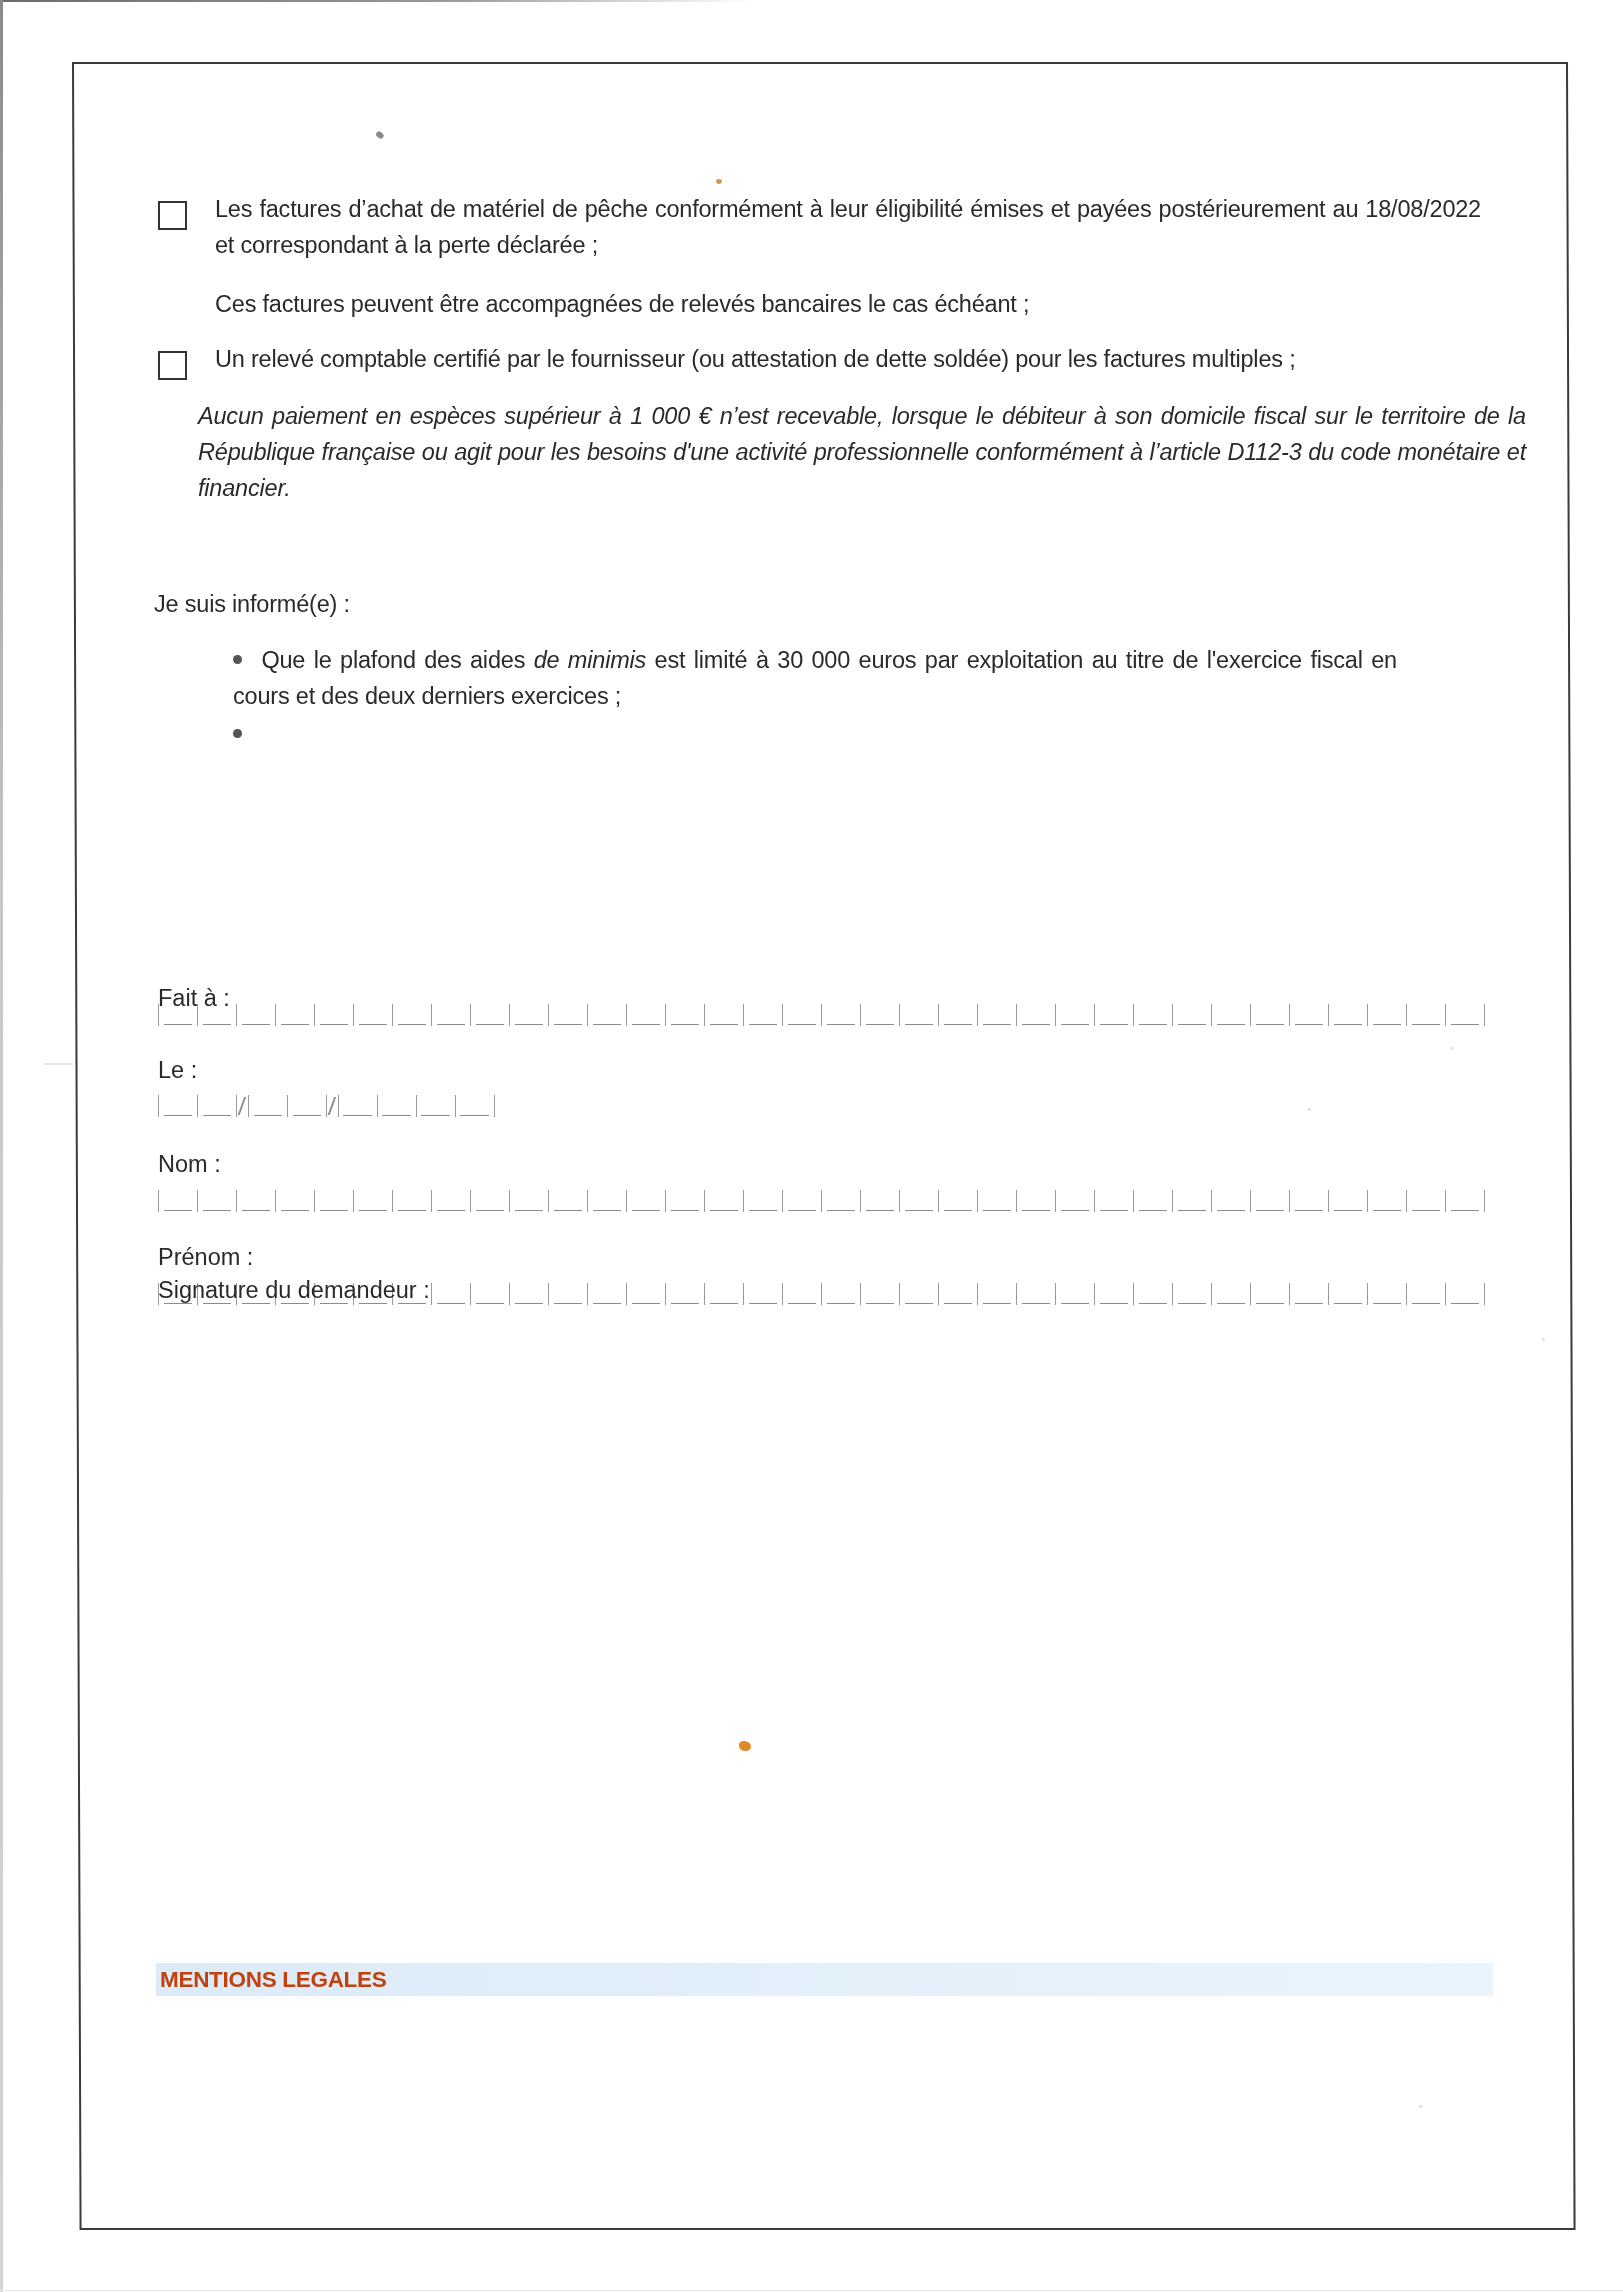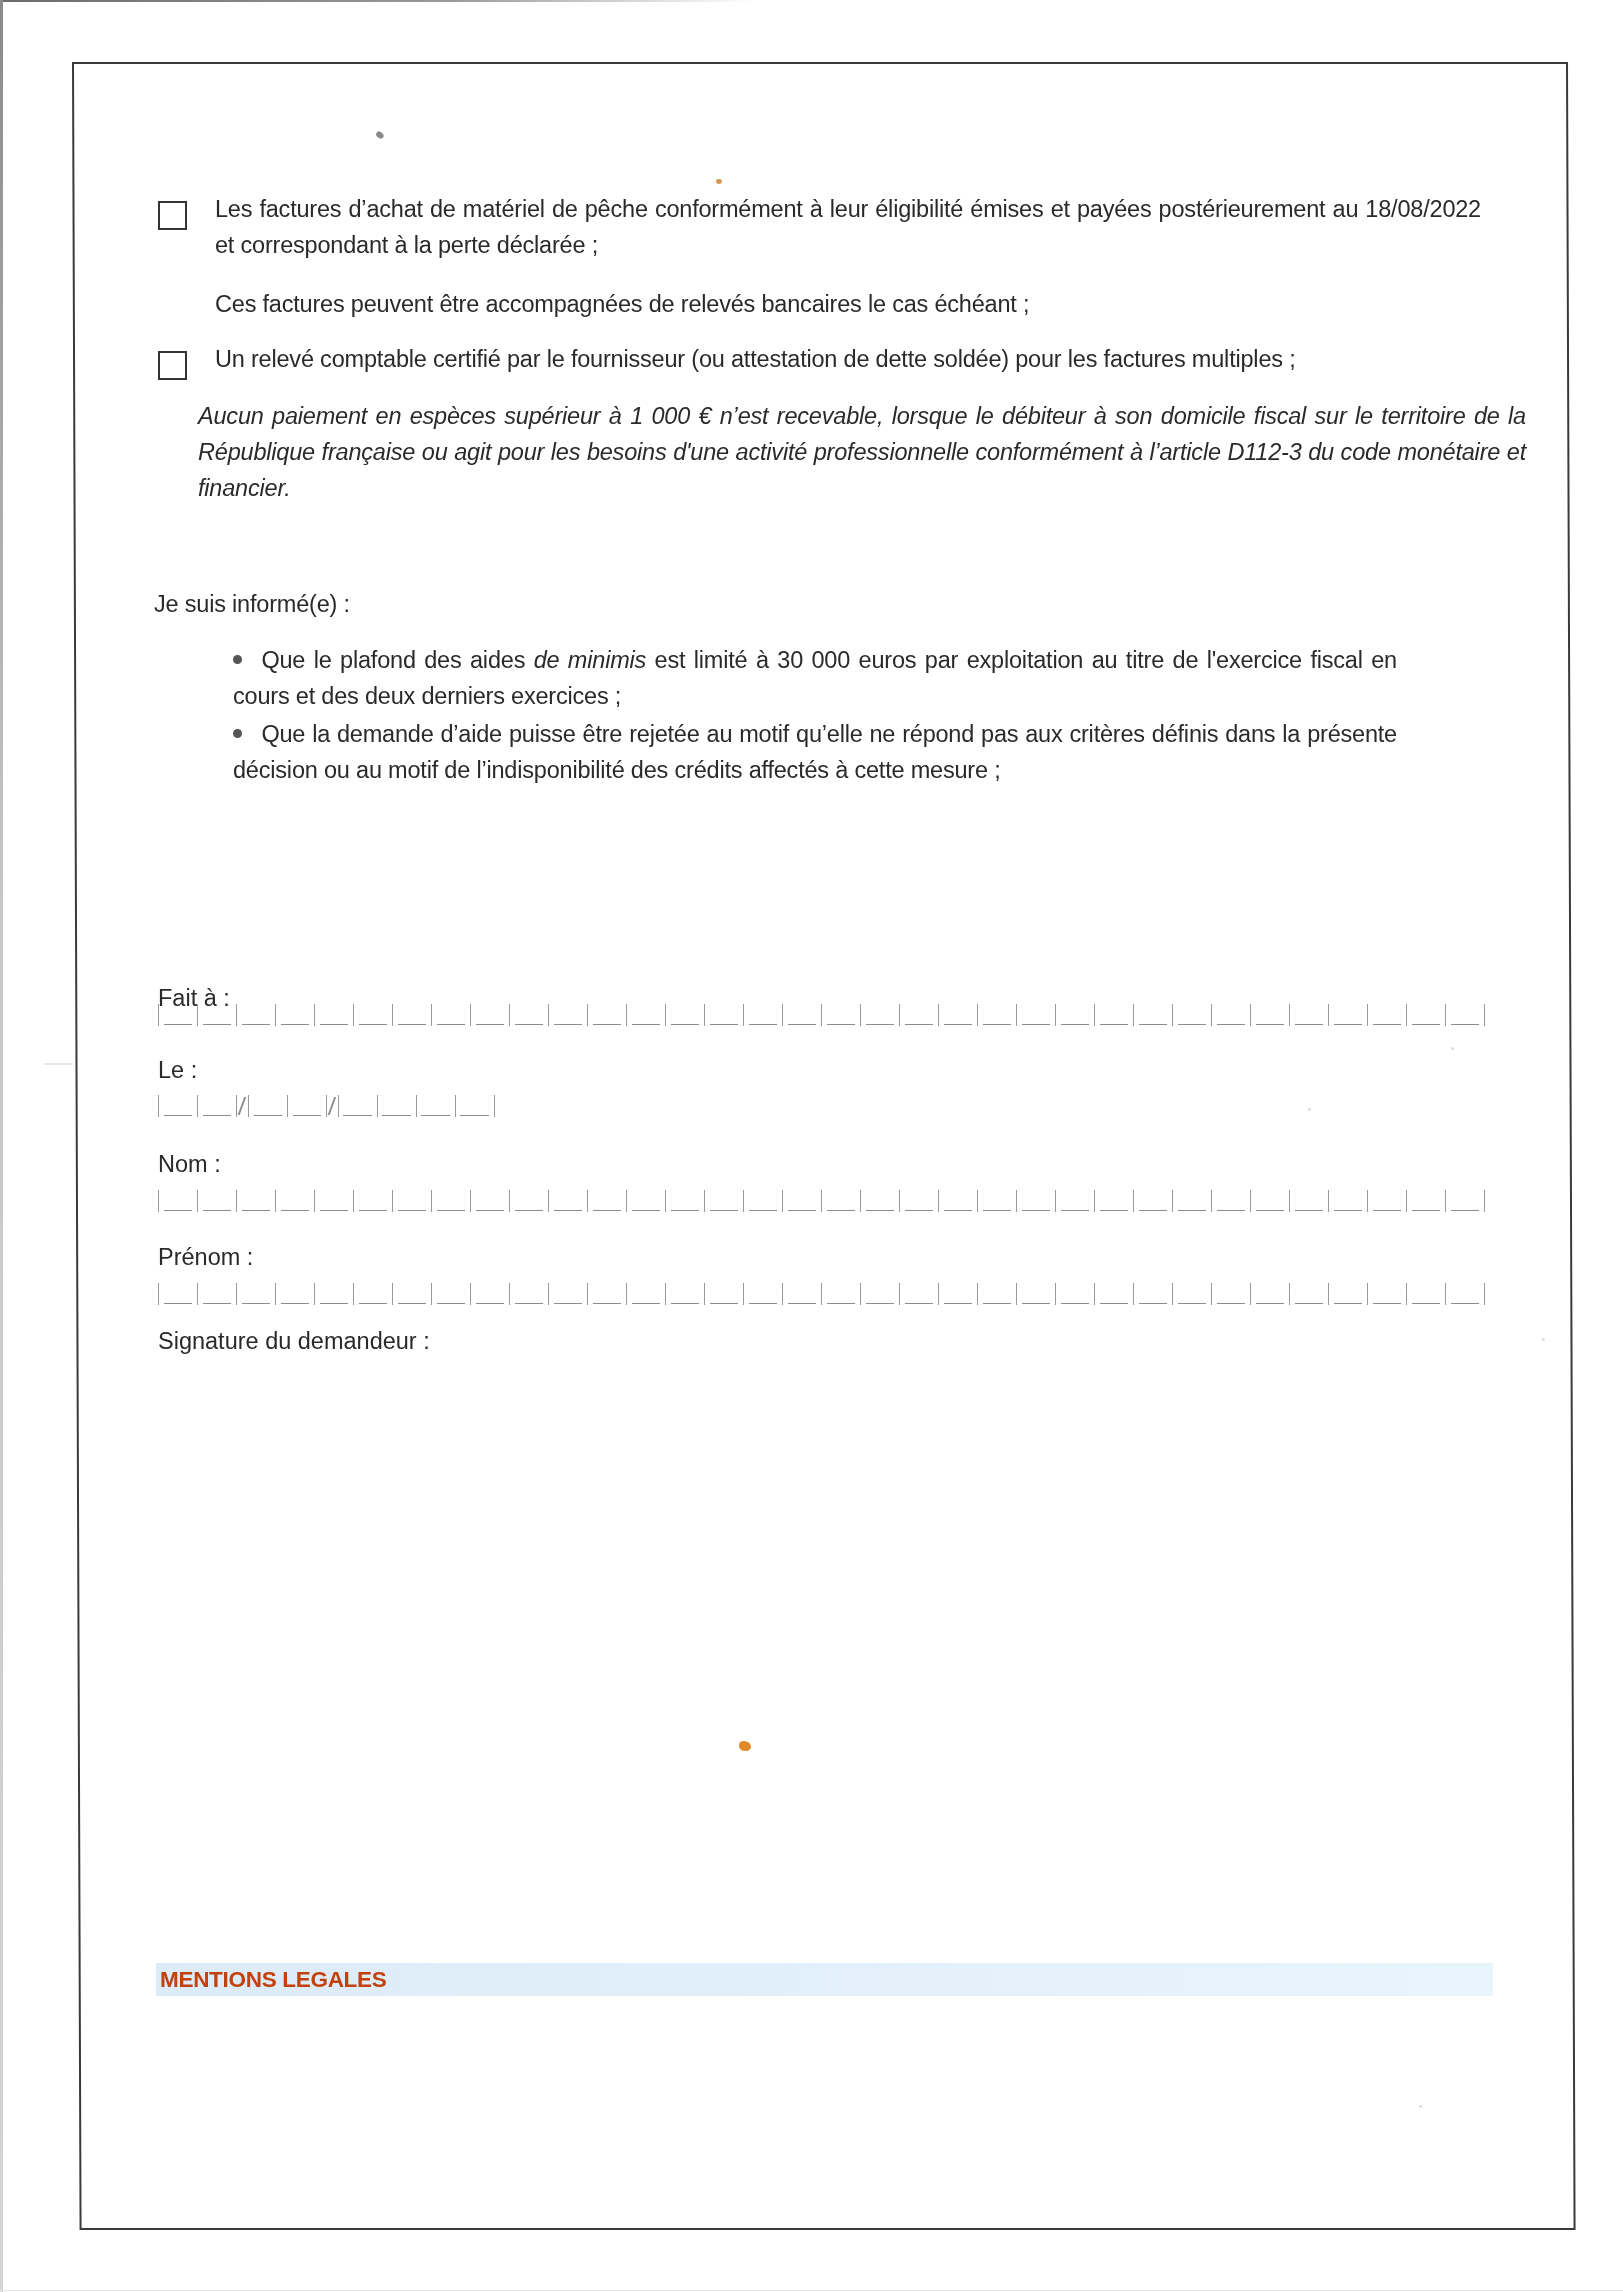--- a/index.html
+++ b/index.html
@@ -178,21 +178,21 @@
 
   <div class="para text italic" style="left:154px;top:398px;width:1328px;margin-left:44px;">Aucun paiement en espèces supérieur à 1 000 € n’est recevable, lorsque le débiteur à son domicile fiscal sur le territoire de la République française ou agit pour les besoins d'une activité professionnelle conformément à l’article D112-3 du code monétaire et financier.</div>
 
   <div class="para text" style="left:154px;top:586px;width:588px;text-align:left;">Je suis informé(e) :</div>
 
   <div class="bullet-item text" style="top:642px;text-align:justify;">
     <span class="bullet-dot"></span><span>Que le plafond des aides </span><span class="italic">de minimis</span><span> est limité à 30 000 euros par exploitation au titre de l'exercice fiscal en cours et des deux derniers exercices ;</span>
   </div>
 
   <div class="bullet-item text" style="top:716px;text-align:justify;">
-    <span class="bullet-dot"></span><span>Que la demande d’aide puisse être rejetée au motif qu’elle ne répond pas aux critères définis dans la présente décision ou au motif de l’indisponibilité des crédits affectés à cette mesure ;</span>
+    <span class="bullet-dot"></span>
   </div>
 
   <div class="field-label" style="top:984px;">Fait à :</div>
   <div class="cell-row" style="top:1004px;">
       <div class="cell"></div>
       <div class="cell"></div>
       <div class="cell"></div>
       <div class="cell"></div>
       <div class="cell"></div>
       <div class="cell"></div>
@@ -313,19 +313,19 @@
       <div class="cell"></div>
       <div class="cell"></div>
       <div class="cell"></div>
       <div class="cell"></div>
       <div class="cell"></div>
       <div class="cell"></div>
       <div class="cell"></div>
       <div class="cell-end"></div>
     </div>
 
-  <div class="field-label" style="top:1327px;">Signature du demandeur :</div>
+  <div class="field-label" style="top:1276px;">Signature du demandeur :</div>
   <div style="position:absolute;left:158px;top:1377px;width:1313px;height:510px;cursor:crosshair;"></div>
 
   <div class="legal-bar"></div>
   <div class="legal-title">MENTIONS LEGALES</div>
 </div>
 
 
 </body></html>

